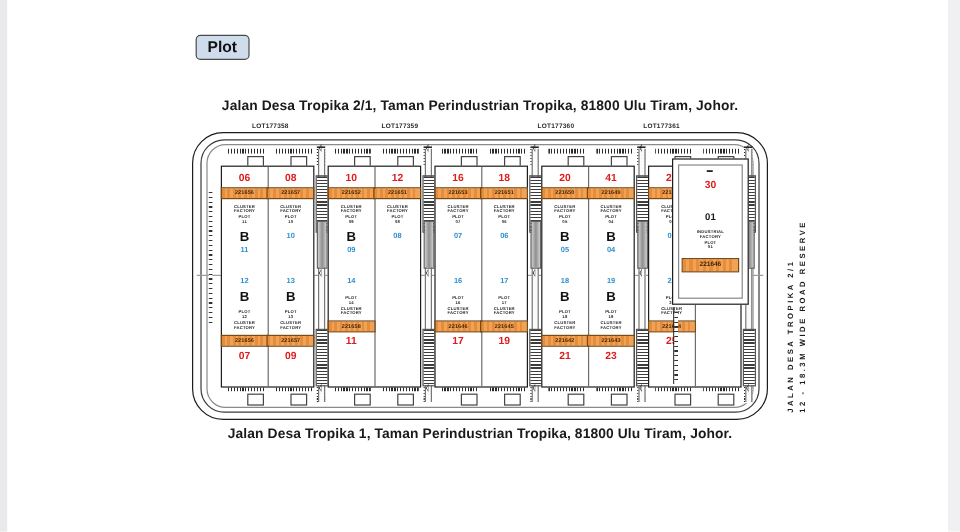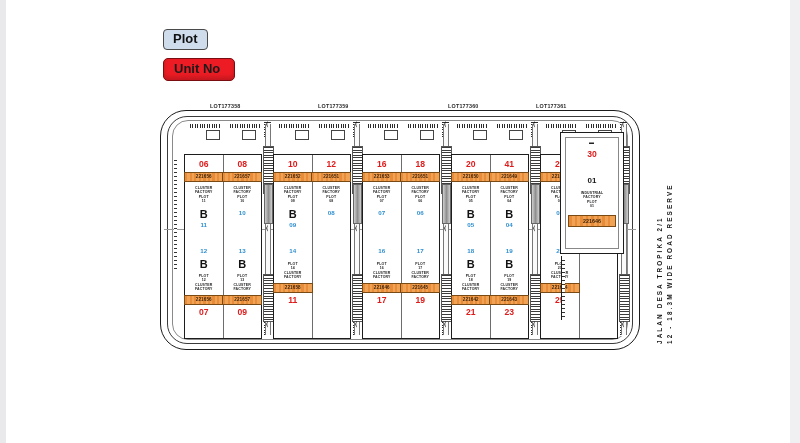--- a/index.html
+++ b/index.html
@@ -55,21 +55,21 @@
     position:absolute;left:12px;top:10px;right:12px;bottom:10px;
     border:.6px solid #8a8a8a;border-radius:16px;
   }
   .midline{
     position:absolute;left:4px;right:4px;top:119px;height:1px;background:#9a9a9a;
   }
 
   
   .blocks{position:absolute;left:24px;top:28px;width:432px;height:183px;}
   .blockpair{
-    position:absolute;top:16px;height:183px;
+    position:absolute;top:0;height:183px;
     border:1.1px solid #1d1d1d;background:#fff;display:flex;
   }
   .cell{
     position:relative;flex:1;border-right:.7px solid #6d6d6d;
     display:flex;flex-direction:column;align-items:center;
   }
   .cell:last-child{border-right:none;}
 
   .unit-top{
     font-size:8.6px;font-weight:bold;color:#e01b1b;margin-top:5px;line-height:9px;
@@ -144,23 +144,23 @@
 </style>
 </head>
 <body>
 
 <div class="page">
   <div class="edge-left"></div>
   <div class="edge-right"></div>
 
   <div class="legend">
     <div><span class="chip-plot">Plot</span></div>
-    <div><span class="chip-unit">Unit No</span></div>
   </div>
 
+  <div class="street street-top">Jalan Desa Tropika 2/1, Taman Perindustrian Tropika, 81800 Ulu Tiram, Johor.</div>
 
   <div class="lots">
       <span class="lot" style="left: 50px;">LOT177358</span>
       <span class="lot" style="left: 158px;">LOT177359</span>
       <span class="lot" style="left: 288px;">LOT177360</span>
       <span class="lot" style="left: 376px;">LOT177361</span>
     </div>
 
   <div class="plan">
     <div class="frame-outer"></div>
@@ -534,13 +534,14 @@
 
     <div class="dotcol" style="left:14px;top:50px;height:110px;"></div>
     <div class="dotcol" style="left:402px;top:150px;height:60px;"></div>
   </div>
 
   <div class="vroad">
     <div class="vtxt vt1">JALAN DESA TROPIKA 2/1</div>
     <div class="vtxt vt2">12 - 18.3M WIDE ROAD RESERVE</div>
   </div>
 
+  <div class="street street-bottom">Jalan Desa Tropika 1, Taman Perindustrian Tropika, 81800 Ulu Tiram, Johor.</div>
 </div>
 
 </body></html>

